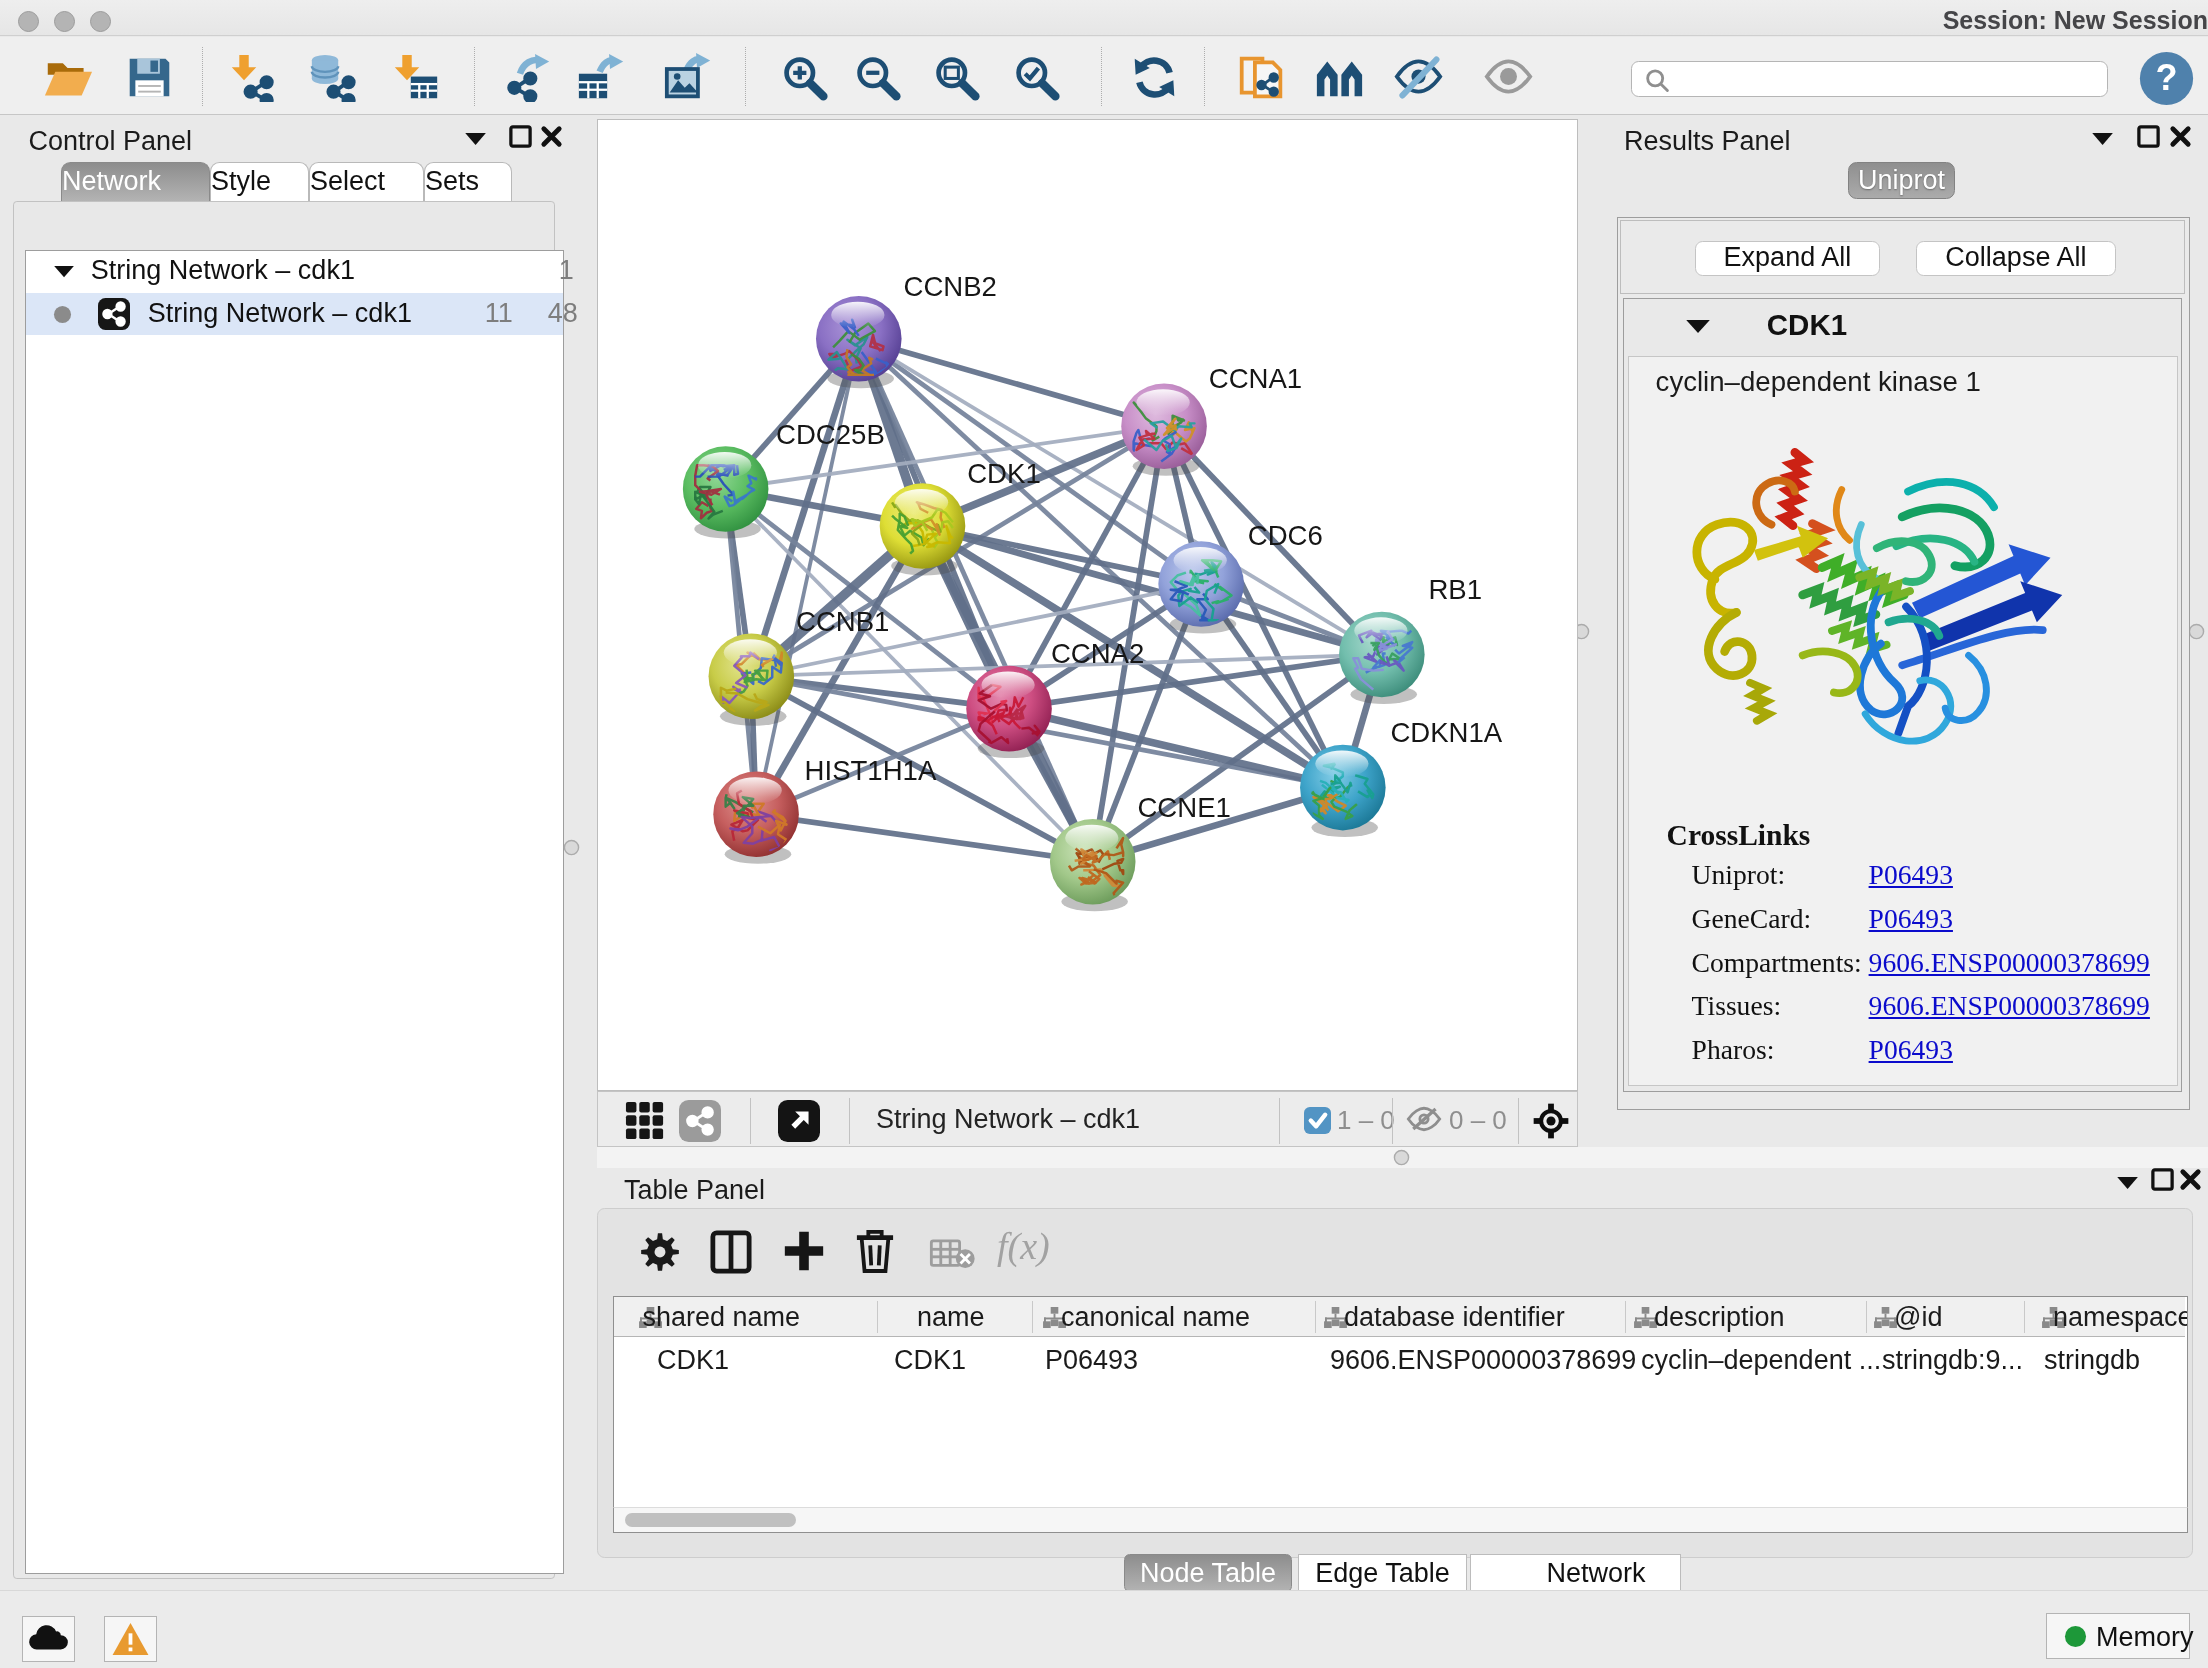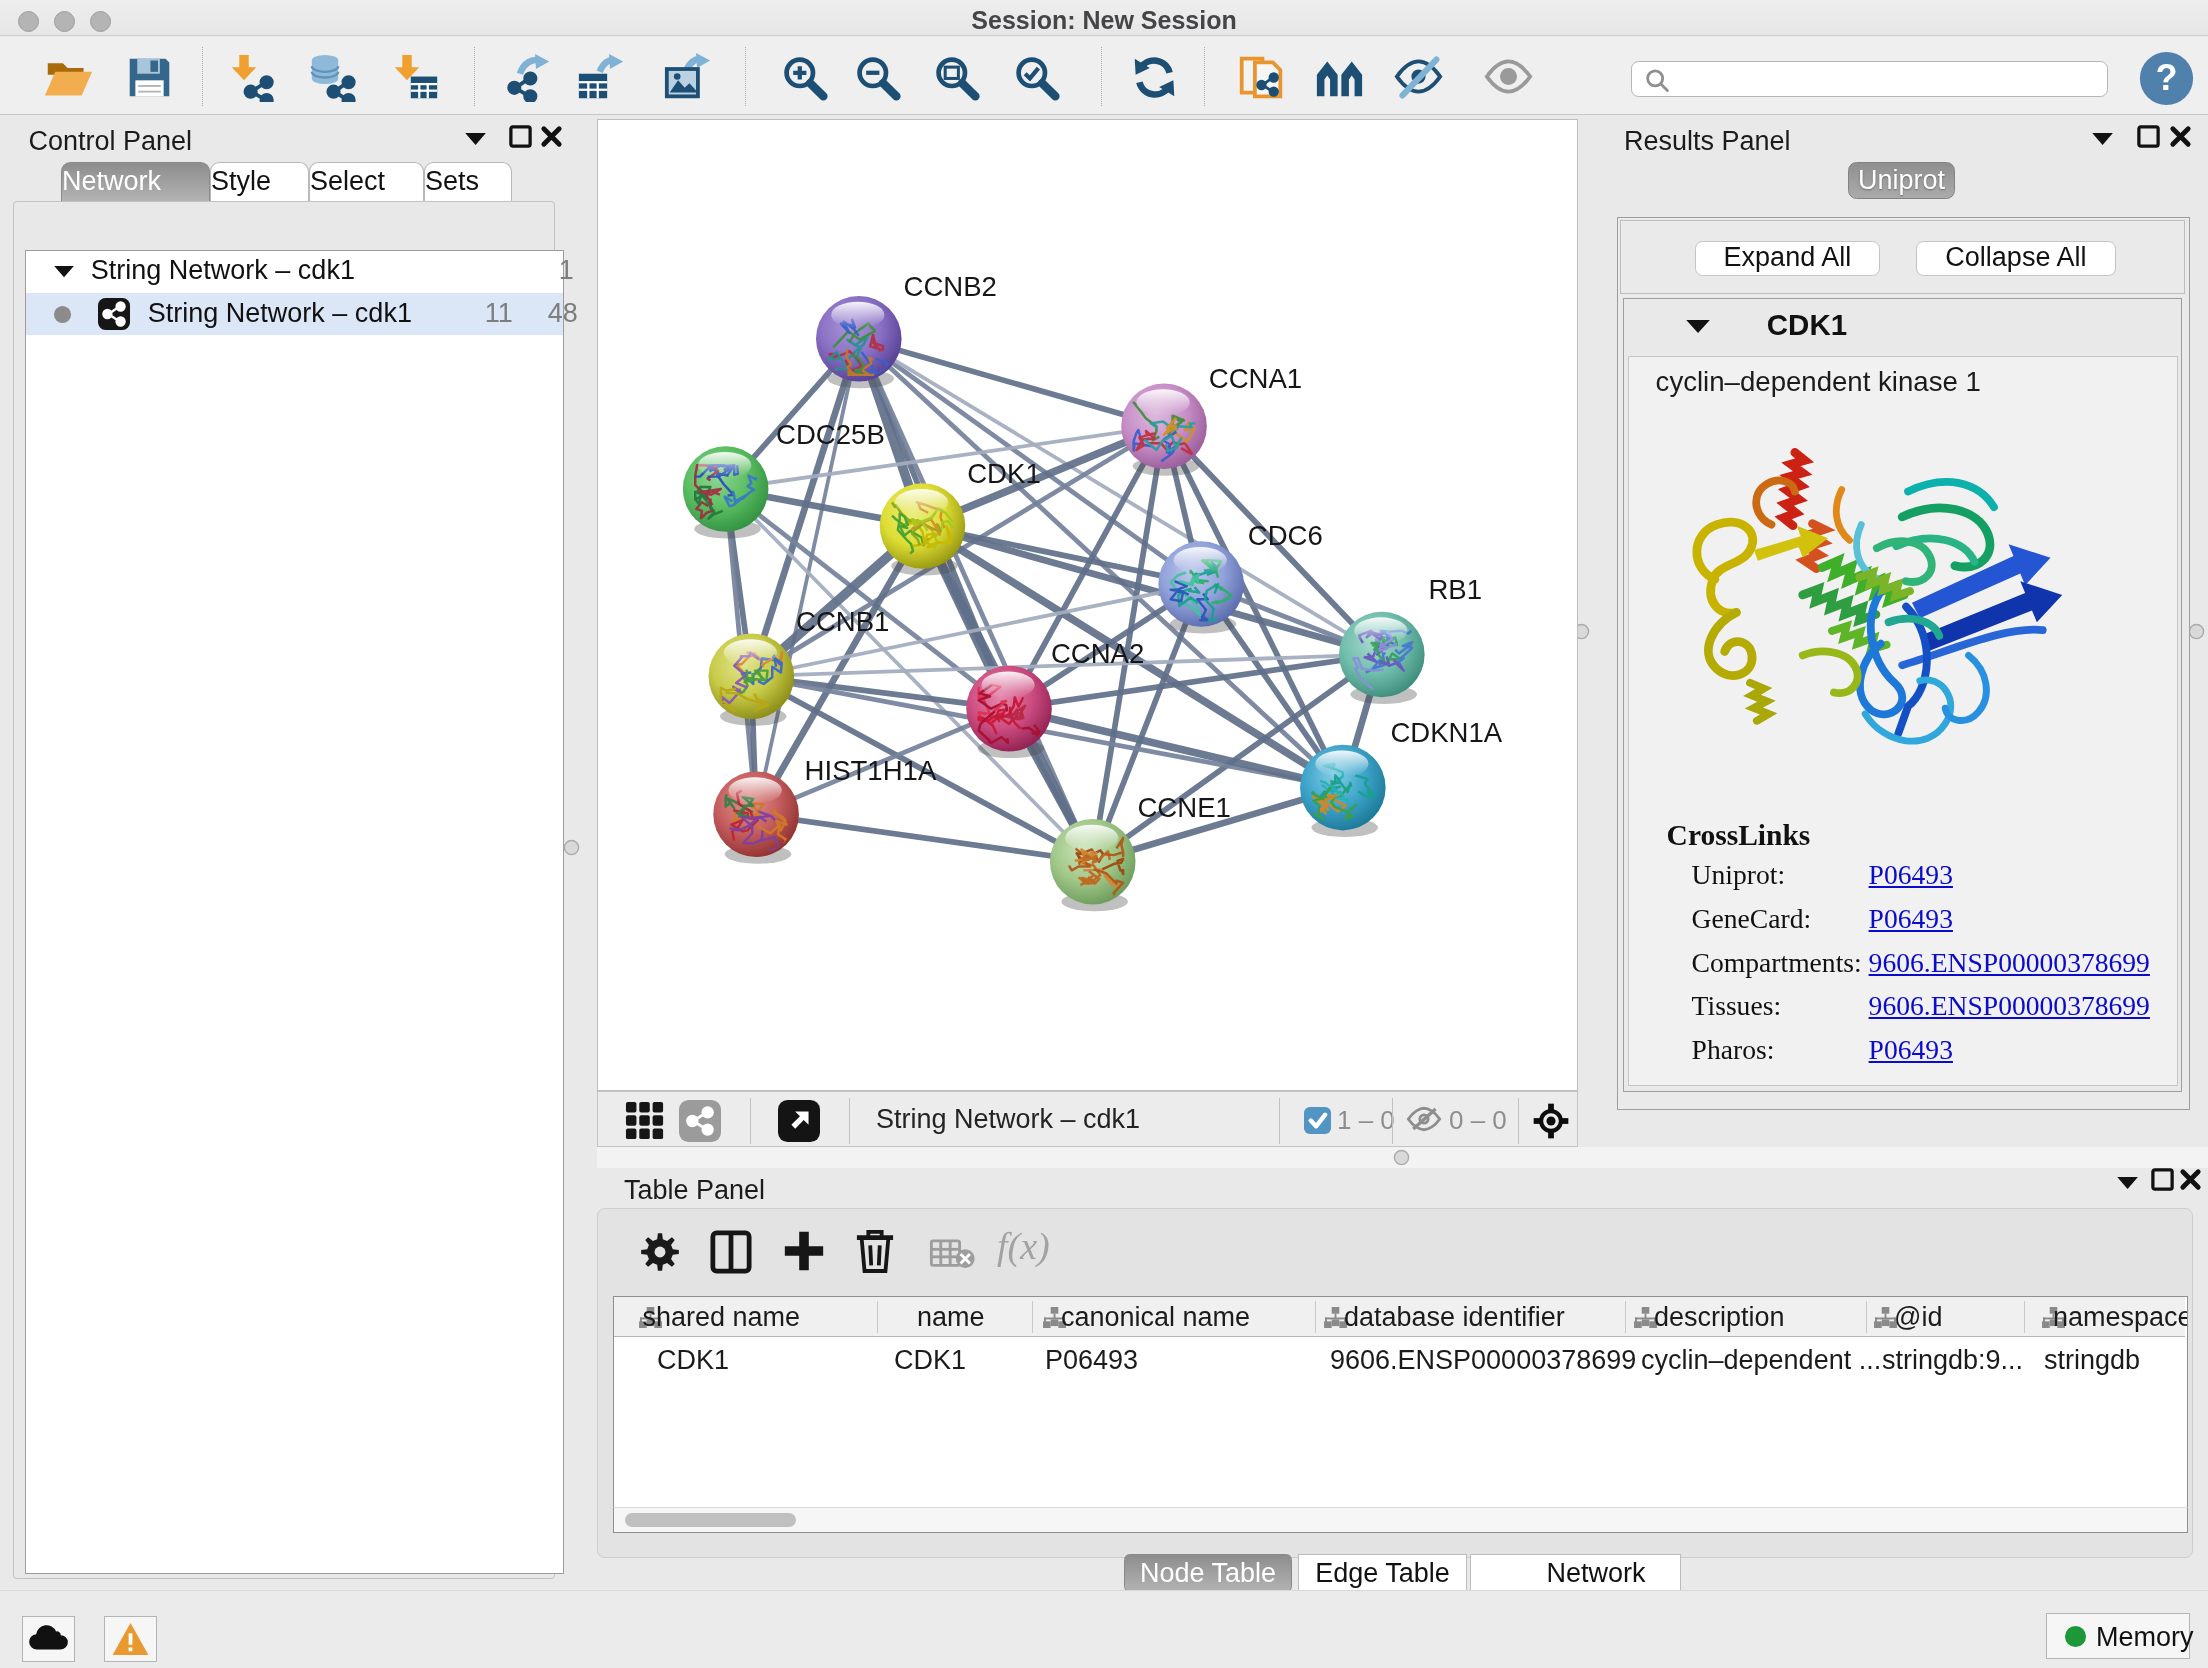--- a/index.html
+++ b/index.html
@@ -1,19 +1,19 @@
 <!DOCTYPE html>
 <html style="font-size:15px"><head>
 <meta charset="utf-8">
 <style>
 * { margin:0; padding:0; box-sizing:border-box; }
 html,body { width:2208px; height:1668px; overflow:hidden; font-family:"Liberation Sans", sans-serif; background:#e9e9e9; }
 .abs { position:absolute; }
 #titlebar { position:absolute; left:0; top:0; width:2208px; height:36px; background:linear-gradient(#eeeeee,#e6e6e6); border-bottom:1px solid #cfcfcf; }
-#title { position:absolute; top:5.7px; left:0; width:2208px; text-align:center; font-size:25px; font-weight:bold; color:#454548; }
+#title { position:absolute; top:5.7px; left:0; width:2208px; text-align:right; font-size:25px; font-weight:bold; color:#454548; }
 .tl { position:absolute; top:10.5px; width:21px; height:21px; border-radius:50%; background:#b4b4b4; border:1px solid #9c9c9c; }
 #toolbar { position:absolute; left:0; top:37px; width:2208px; height:78px; background:#efefef; border-bottom:1px solid #c6c6c6; }
 .ti { position:absolute; top:16px; }
 .tsep { position:absolute; top:9.5px; width:0; height:59px; border-left:1.9px dotted #adadad; }
 #searchbox { position:absolute; left:1631px; top:24px; width:477px; height:36px; background:#ffffff; border:1px solid #b5b5b5; border-radius:7.6px; }
 #main { position:absolute; left:0; top:116px; width:2208px; height:1552px; background:#e9e9e9; }
 
 #cp-title { position:absolute; left:28.5px; top:9.5px; font-size:27px; color:#1b1b1b; }
 .tab { position:absolute; top:46px; height:39px; border:1px solid #b9b9b9; border-bottom:none; border-radius:9.5px 9.5px 0 0; background:#ffffff; color:#111; font-size:27px; line-height:37px; }
 .tabsel { background:linear-gradient(#8d8d8d,#b3b3b3); color:#ffffff; border-color:#8a8a8a; }

